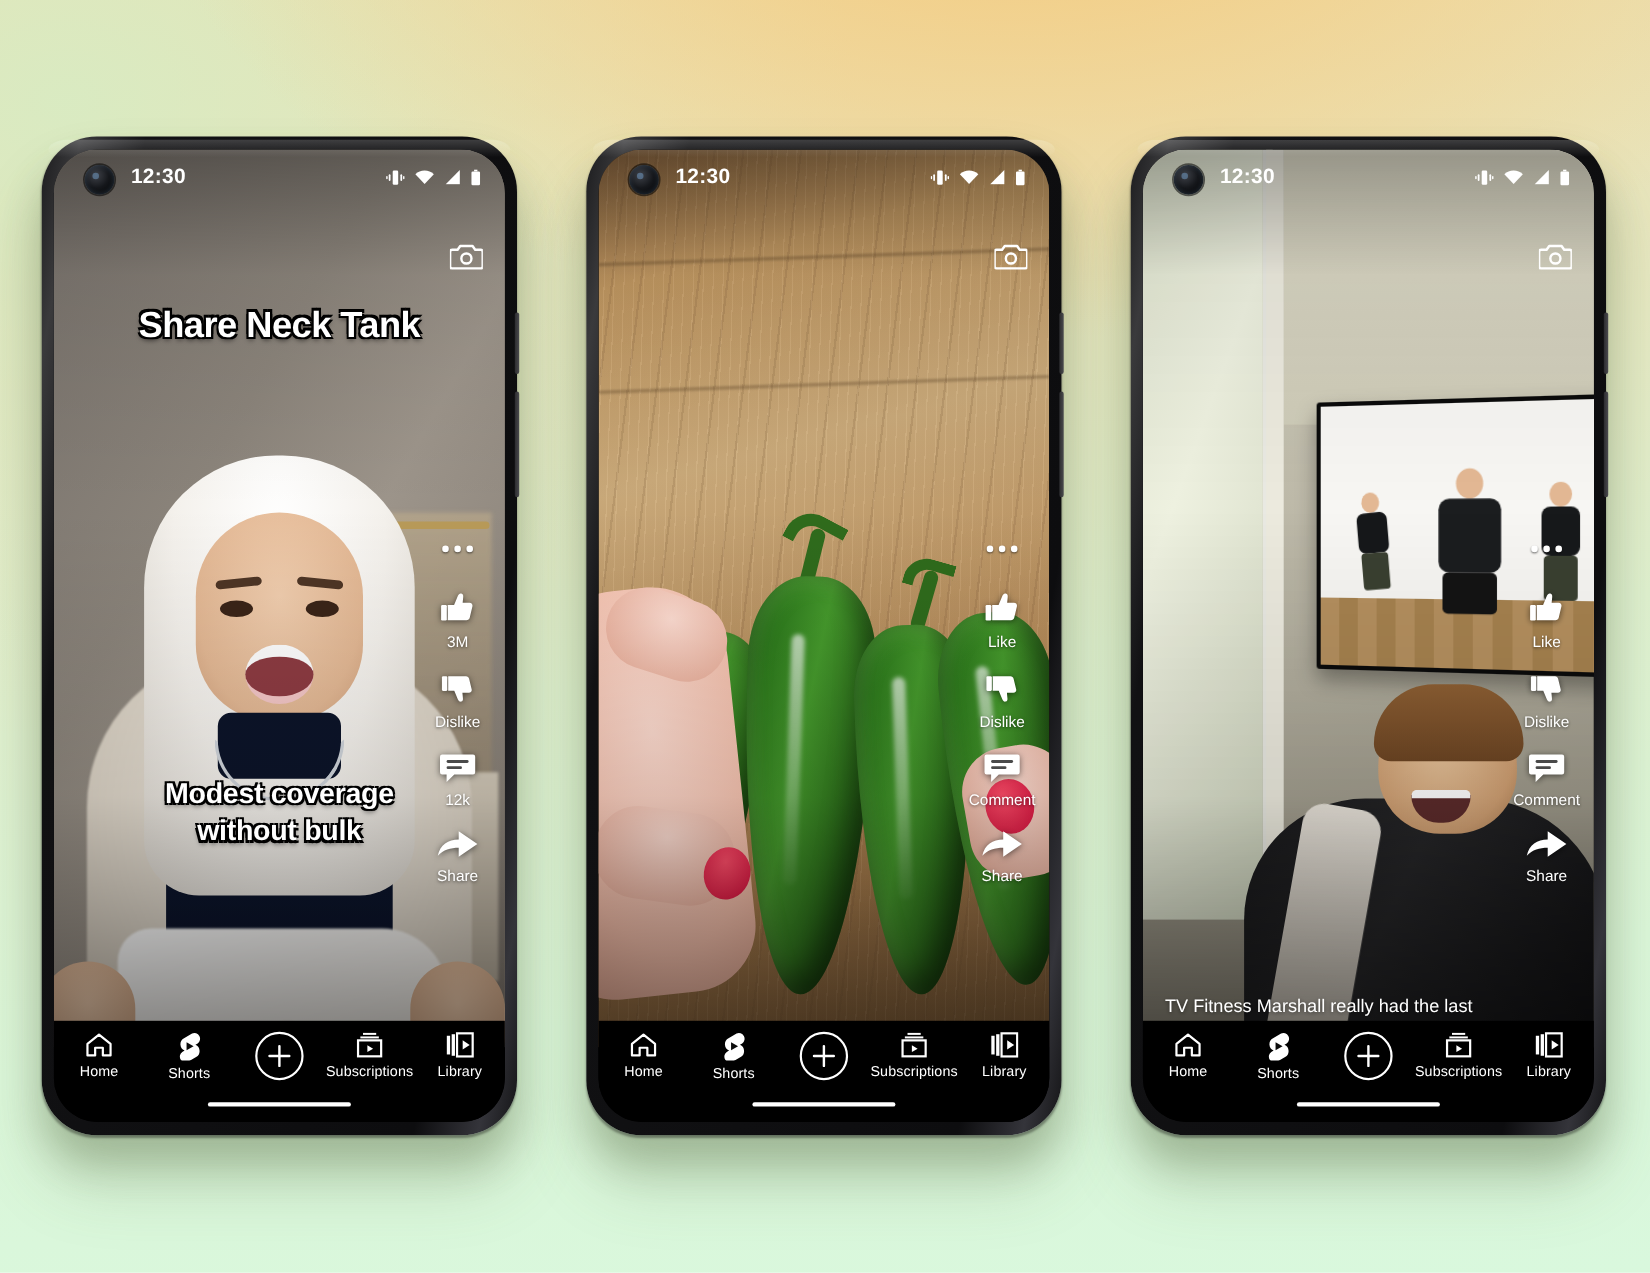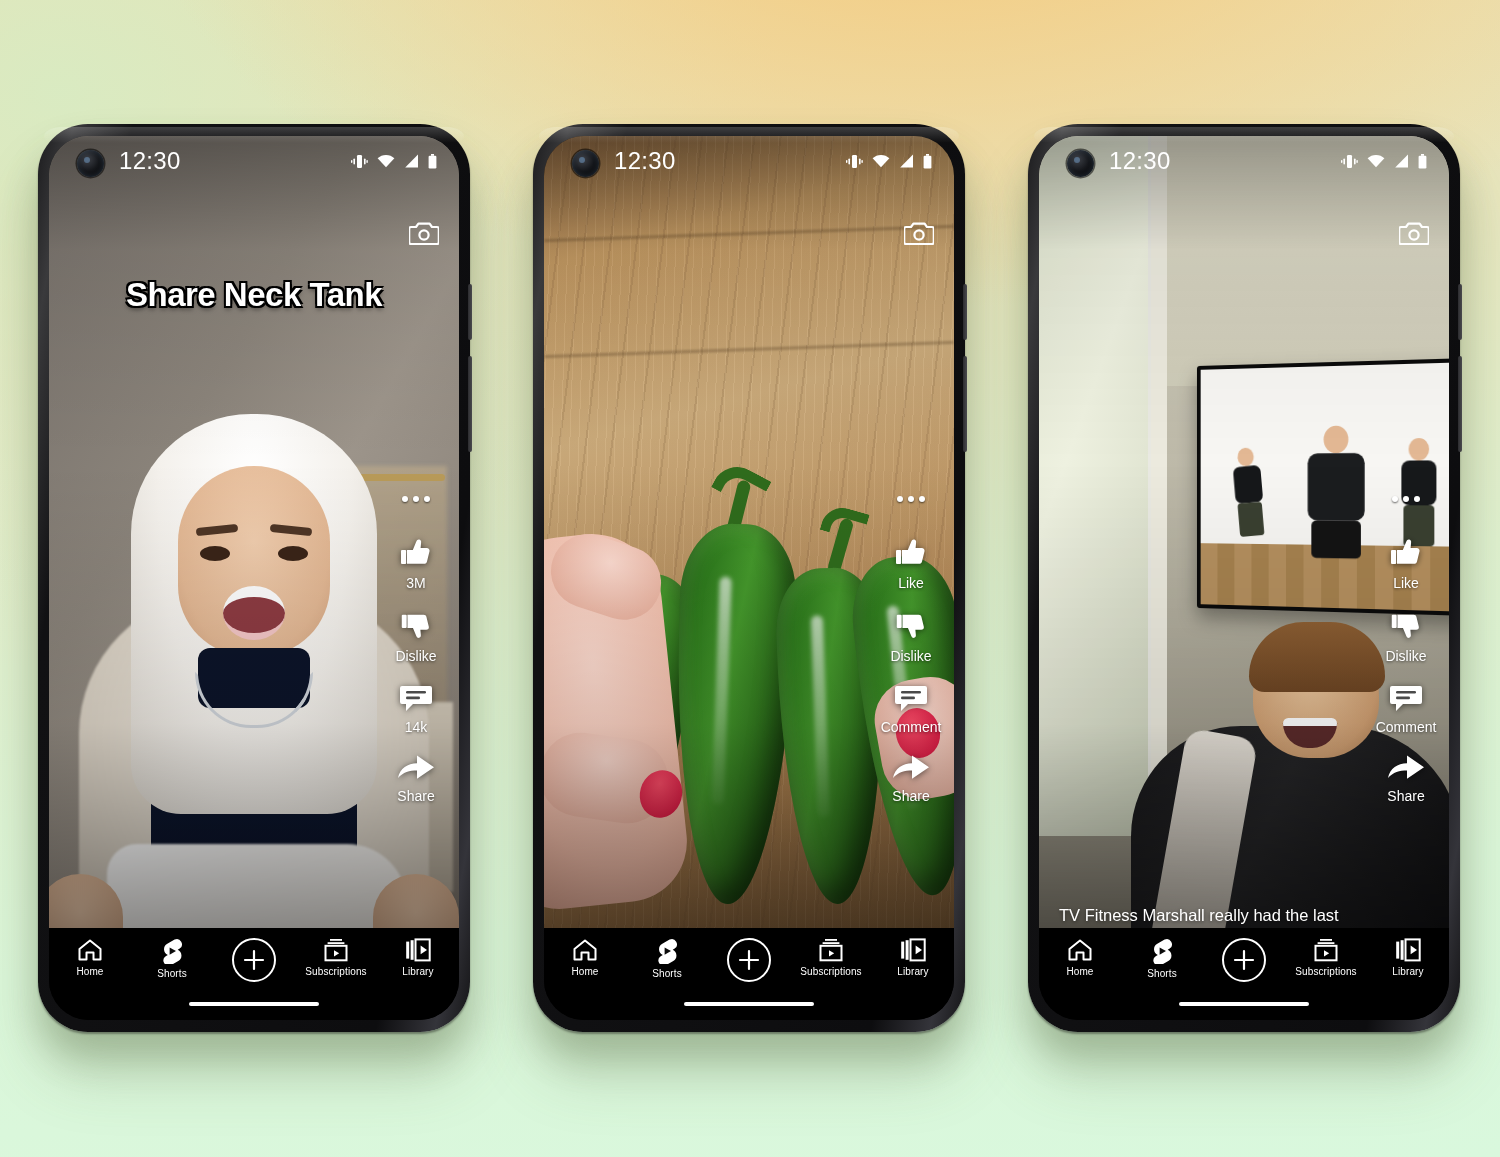--- a/index.html
+++ b/index.html
@@ -287,21 +287,21 @@
     position: absolute; left: 28px; top: 14px; width: 27px; height: 27px;
     border-radius: 50%;
     background: radial-gradient(circle at 38% 34%, #3e4148 0%, #15171b 48%, #020203 100%);
     box-shadow: 0 0 0 1.5px rgba(0,0,0,0.55), inset 0 0 5px rgba(120,160,200,0.28);
     z-index: 11;
   }
   .punch::after {
     content:""; position:absolute; left:7px; top:7px; width:6px; height:6px;
     border-radius:50%; background: rgba(110,150,190,0.55);
   }
-  .clock { margin-left: 48px; font-size: 24px; letter-spacing: 0.3px; }
+  .clock { margin-left: 48px; font-size: 19px; letter-spacing: 0.3px; font-weight: bold; }
   .sys-icons { display: flex; align-items: center; gap: 9px; }
   .sys-icons svg { display: block; }
 
   
   .cam-btn { position: absolute; right: 20px; top: 84px; z-index: 9; }
 
   
   .bigcap {
     position: absolute; left: 0; right: 0; z-index: 8;
     text-align: center; color: #fff; font-weight: bold;
@@ -357,21 +357,21 @@
           box-shadow: 0 0 2px rgba(0,0,0,0.6); }
 
   
   .navbar {
     position: absolute; left: 0; right: 0; bottom: 0; height: 92px;
     background: #000; display: flex; align-items: flex-start;
     justify-content: space-around; padding-top: 10px; z-index: 10;
   }
   .nav-item { display: flex; flex-direction: column; align-items: center;
               color: #fff; width: 82px; cursor: pointer; }
-  .nav-item .nlbl { font-size: 10px; margin-top: 4px; letter-spacing: 0.1px; }
+  .nav-item .nlbl { font-size: 13px; margin-top: 4px; letter-spacing: 0.1px; }
   .nav-plus { display:flex; align-items:center; justify-content:center;
               width: 44px; height: 44px; border: 2px solid #fff; border-radius: 50%; }
   .home-ind {
     position: absolute; left: 50%; transform: translateX(-50%); bottom: 14px;
     width: 130px; height: 4px; border-radius: 3px; background: #fff; z-index: 11;
   }
 </style>
 </head>
 <body>
 
@@ -436,20 +436,21 @@
       </div>
 
       <div class="cam-btn">
         <svg width="30" height="26" viewBox="0 0 30 26">
             <path d="M2 7h5l2.4-3.4h11.2L23 7h5a1.8 1.8 0 0 1 1.8 1.8v13.4A1.8 1.8 0 0 1 28 24H2a1.8 1.8 0 0 1-1.8-1.8V8.8A1.8 1.8 0 0 1 2 7Z" fill="none" stroke="#fff" stroke-width="2.2" stroke-linejoin="round"></path>
             <circle cx="15" cy="15" r="4.6" fill="none" stroke="#fff" stroke-width="2.2"></circle>
           </svg>
       </div>
 
       <div class="bigcap top">Share Neck Tank</div>
+      <div class="bigcap mid">Modest coverage<br>without bulk</div>
 
       <div class="rail">
         <div class="dots">
             <i></i>
             <i></i>
             <i></i>
           </div>
         <div class="rail-item">
           <svg width="40" height="40" viewBox="0 0 40 40">
               <path d="M11 18h5.8l3.4-8.2c.8-1.9 1.9-2.6 3.2-2.2 1.4.4 1.9 1.6 1.7 3.2L24.6 16h6.1c1.9 0 3.2 1.5 2.8 3.2l-2.5 10.3c-.3 1.4-1.5 2.3-3 2.3H11Z" fill="#fff"></path>
@@ -463,21 +464,21 @@
               <rect x="5" y="8.2" width="5.2" height="14" rx="1.1" fill="#fff"></rect>
             </svg>
           <span class="lbl">Dislike</span>
         </div>
         <div class="rail-item">
           <svg width="36" height="36" viewBox="0 0 36 36">
               <path d="M4 6h28a2 2 0 0 1 2 2v14a2 2 0 0 1-2 2H15l-7 7v-7H4a2 2 0 0 1-2-2V8a2 2 0 0 1 2-2Z" fill="#fff"></path>
               <rect x="8" y="11" width="20" height="2.6" rx="1.3" fill="#4a4a4a"></rect>
               <rect x="8" y="16.6" width="14" height="2.6" rx="1.3" fill="#4a4a4a"></rect>
             </svg>
-          <span class="lbl">14k</span>
+          <span class="lbl">12k</span>
         </div>
         <div class="rail-item">
           <svg width="38" height="34" viewBox="0 0 38 34">
               <path d="M1 27c2-10 9.5-14.6 19-14.8V4.6L37 16.2 20 27.8v-8.2C12.6 19.6 6 21.4 1 27Z" fill="#fff"></path>
             </svg>
           <span class="lbl">Share</span>
         </div>
       </div>
 
       <div class="meta">

